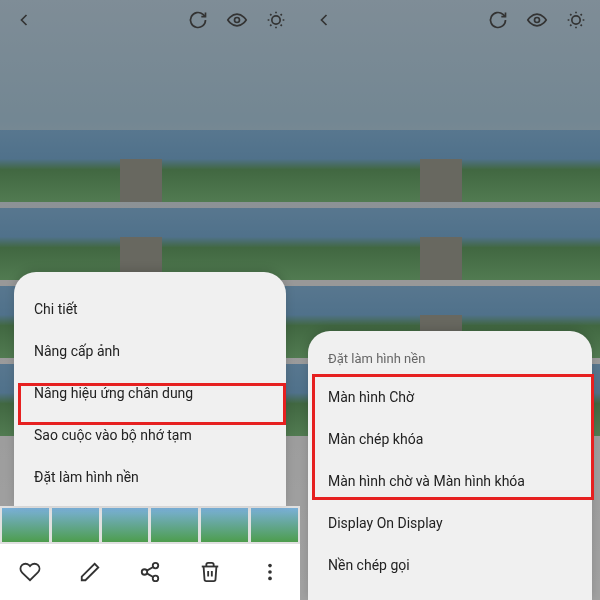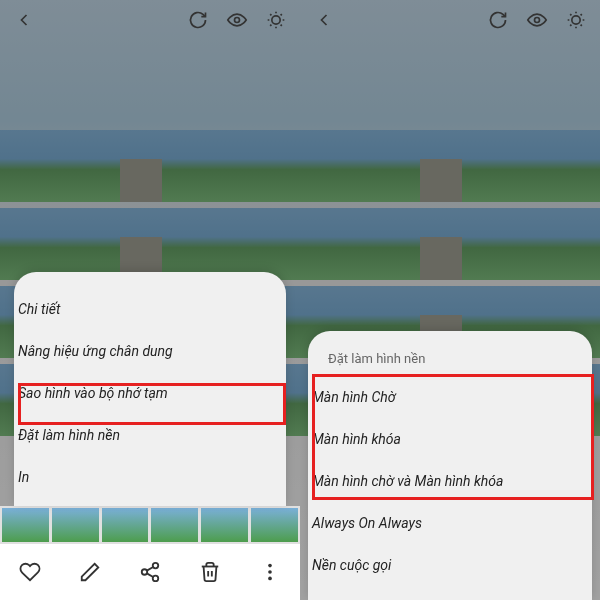--- a/index.html
+++ b/index.html
@@ -106,22 +106,21 @@
     box-shadow: 0 -2px 10px rgba(0,0,0,0.15);
   }
   .sheet-title {
     font-size: 13px;
     color: #666;
     padding: 4px 20px 10px 20px;
   }
   .menu-item {
     font-size: 14px;
     color: #222;
-    padding: 13px 4px;
-    font-style: italic;
+    padding: 13px 20px;
   }
   .hi-box {
     position: absolute;
     border: 3px solid #e62020;
     z-index: 6;
     pointer-events: none;
   }
   .hi-left {
     left: 18px;
     right: 14px;
@@ -213,24 +212,24 @@
       <svg width="22" height="22" viewBox="0 0 24 24" fill="#333">
           <circle cx="12" cy="5" r="2"></circle>
           <circle cx="12" cy="12" r="2"></circle>
           <circle cx="12" cy="19" r="2"></circle>
         </svg>
     </span>
   </div>
 
   <div class="sheet">
     <div class="menu-item">Chi tiết</div>
+    <div class="menu-item">Nâng cấp ảnh</div>
     <div class="menu-item">Nâng hiệu ứng chân dung</div>
-    <div class="menu-item">Sao hình vào bộ nhớ tạm</div>
+    <div class="menu-item">Sao cuộc vào bộ nhớ tạm</div>
     <div class="menu-item">Đặt làm hình nền</div>
-    <div class="menu-item">In</div>
   </div>
 
   <div class="hi-box hi-left" style="bottom:175px;"></div>
 </div>
 
 <div class="pane">
   <div class="topbar">
     <span class="icon back">
       <svg width="20" height="20" viewBox="0 0 24 24" fill="none" stroke="#333" stroke-width="2">
           <polyline points="15 18 9 12 15 6"></polyline>
@@ -261,20 +260,20 @@
   <div class="gallery">
     <div class="strip"></div>
     <div class="strip"></div>
     <div class="strip"></div>
     <div class="strip"></div>
   </div>
 
   <div class="sheet2">
     <div class="sheet-title">Đặt làm hình nền</div>
     <div class="menu-item">Màn hình Chờ</div>
-    <div class="menu-item">Màn hình khóa</div>
+    <div class="menu-item">Màn chép khóa</div>
     <div class="menu-item">Màn hình chờ và Màn hình khóa</div>
-    <div class="menu-item">Always On Always</div>
-    <div class="menu-item">Nền cuộc gọi</div>
+    <div class="menu-item">Display On Display</div>
+    <div class="menu-item">Nền chép gọi</div>
   </div>
 
   <div class="hi-box hi-right" style="bottom:100px; height:126px;"></div>
 </div>
 
 </body></html>

